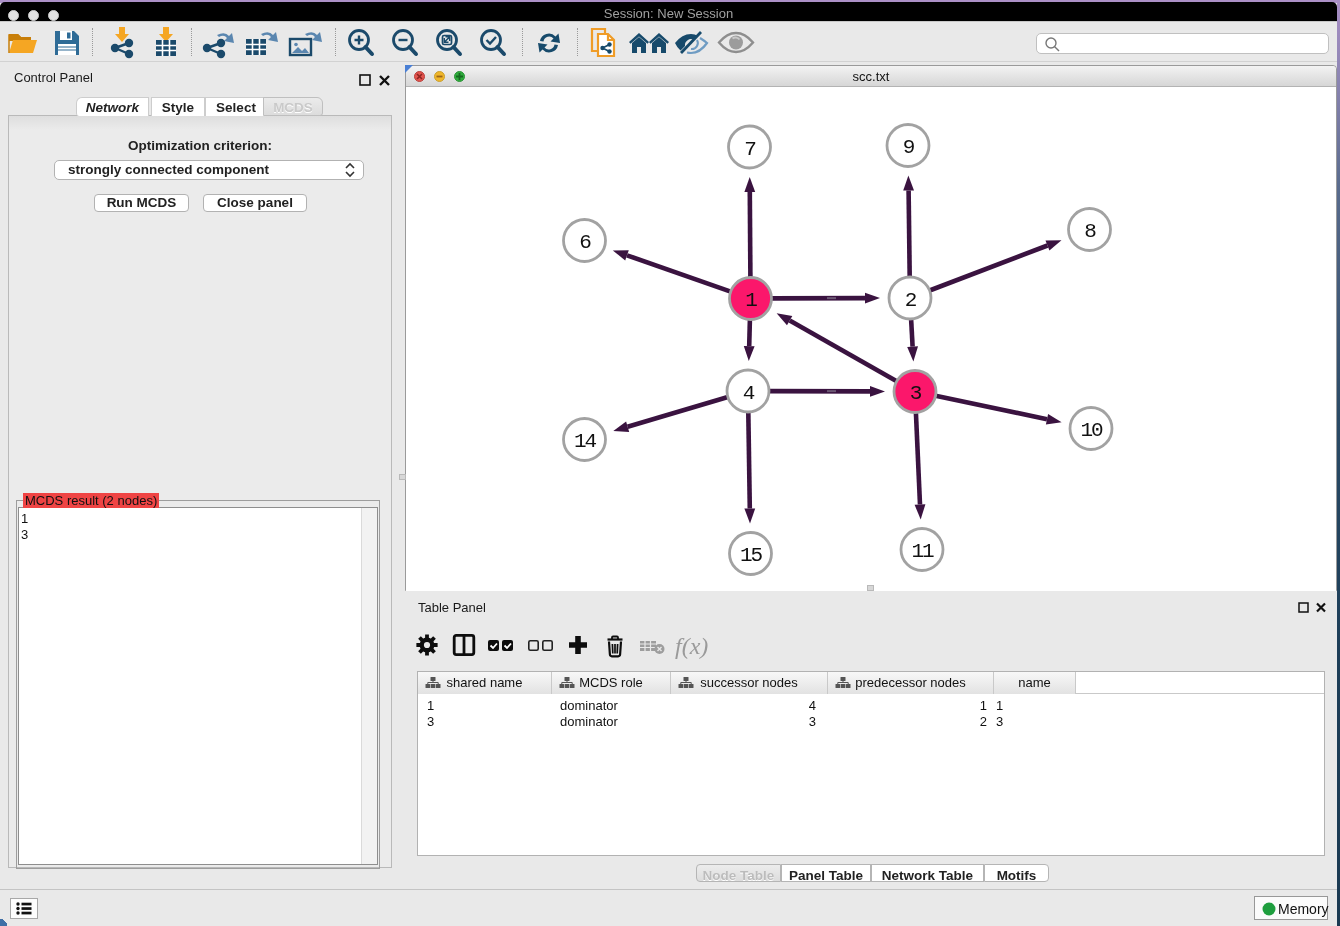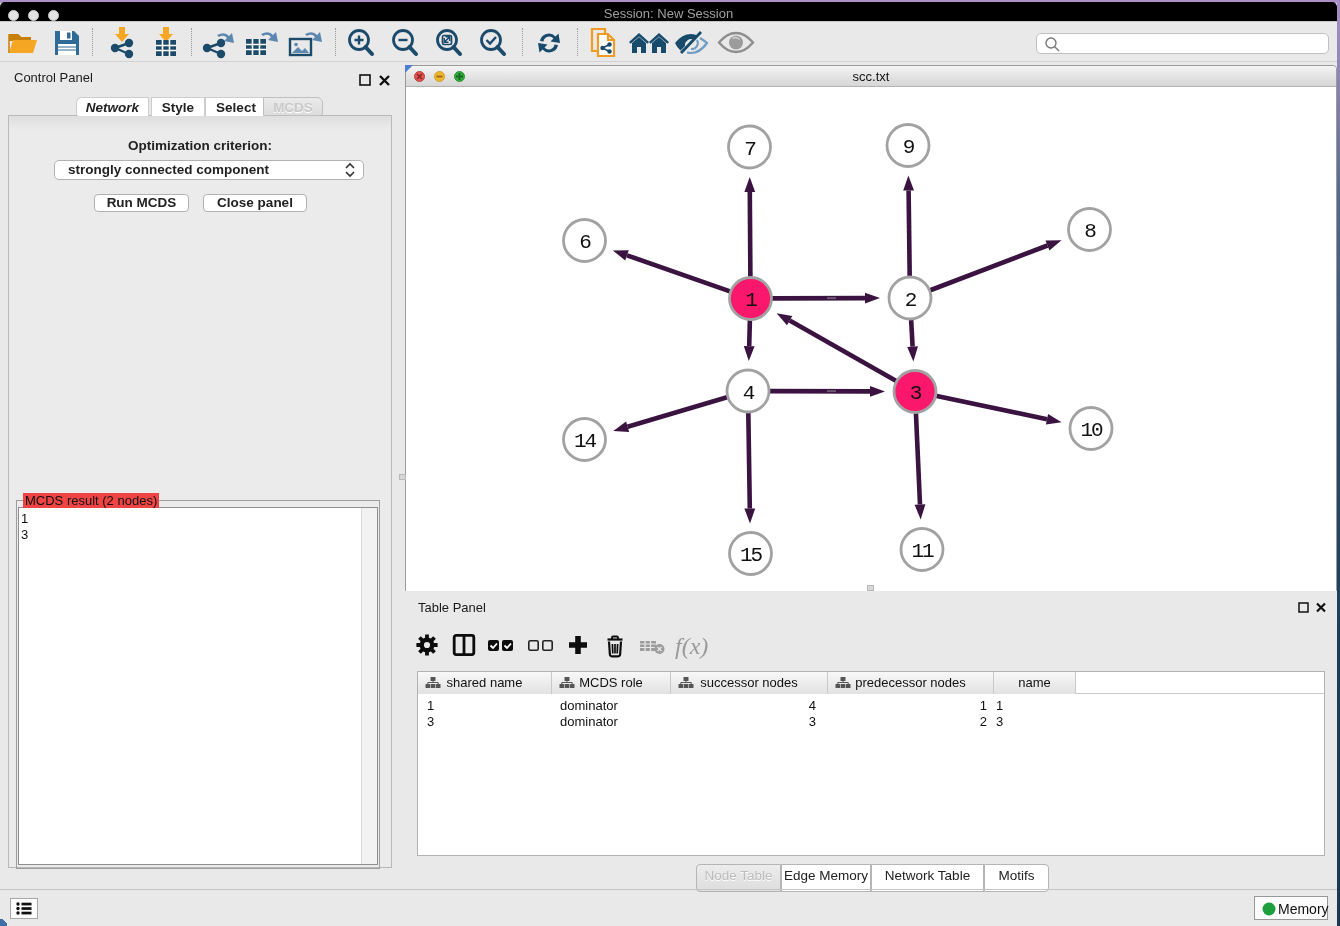--- a/index.html
+++ b/index.html
@@ -37,21 +37,21 @@
 #nettitle { position:absolute; left:0; top:0; width:100%; height:21px; background:linear-gradient(#f3f3f3,#d6d6d6); border-bottom:1px solid #b3b3b3; border-radius:4px 4px 0 0; }
 #nettitle span { position:absolute; width:100%; text-align:center; top:3px; font-size:13px; color:#111; }
 .mac { position:absolute; top:5px; width:11px; height:11px; border-radius:50%; }
 #netcanvas { position:absolute; left:0; top:22px; width:930px; height:503px; background:#fff; }
 
 #tp-title { left:418px; top:600px; font-size:13px; color:#1a1a1a; }
 #tablebox { left:417px; top:671px; width:908px; height:185px; background:#fff; border:1px solid #b2b2b2; }
 #thead { position:absolute; left:0; top:0; width:906px; height:22px; border-bottom:1px solid #c9c9c9; font-size:13px; color:#111; }
 .hcell { position:absolute; top:0; height:22px; border-right:1px solid #c9c9c9; background:linear-gradient(#f8f8f8,#e2e2e2); text-align:center; line-height:22px; }
 .trow { position:absolute; font-size:13px; color:#111; height:16px; line-height:16px; }
-.tabb { position:absolute; top:864px; height:28px; background:#fff; border:1px solid #b5b5b5; font-size:13.5px; font-weight:normal; color:#222; text-align:center; line-height:21px; }
+.tabb { position:absolute; top:864px; height:18px; background:#fff; border:1px solid #b5b5b5; font-size:13.5px; font-weight:bold; color:#222; text-align:center; line-height:21px; }
 
 #statusline { left:0; top:889px; width:1337px; height:1px; background:#c4c4c4; }
 #listbtn { left:10px; top:898px; width:28px; height:21px; background:#fdfdfd; border:1px solid #a8a8a8; }
 #membtn { left:1254px; top:896px; width:74px; height:24px; background:#fbfbfb; border:1px solid #989898; font-size:13px; color:#111; }
 svg text { font-family:"Liberation Sans", sans-serif; }
 #netcanvas text { font-family:"Liberation Mono", monospace; letter-spacing:-2px; }
 </style>
 </head>
 <body>
 <div id="win" class="abs"></div>
@@ -394,21 +394,21 @@
   <div class="trow" style="left:253px; top:26px; width:145px; text-align:right;">4</div>
   <div class="trow" style="left:410px; top:26px; width:159px; text-align:right;">1</div>
   <div class="trow" style="left:578px; top:26px;">1</div>
   <div class="trow" style="left:9px; top:42px;">3</div>
   <div class="trow" style="left:142px; top:42px;">dominator</div>
   <div class="trow" style="left:253px; top:42px; width:145px; text-align:right;">3</div>
   <div class="trow" style="left:410px; top:42px; width:159px; text-align:right;">2</div>
   <div class="trow" style="left:578px; top:42px;">3</div>
 </div>
 <div class="tabb abs" style="left:696px; width:85px; background:linear-gradient(#ececec,#dddddd); color:#bcbcbc; text-shadow:0 1px 0 #fff; border-radius:4px 0 0 4px;">Node Table</div>
-<div class="tabb abs" style="left:781px; width:90px;">Edge Memory</div>
+<div class="tabb abs" style="left:781px; width:90px;">Panel Table</div>
 <div class="tabb abs" style="left:871px; width:113px;">Network Table</div>
 <div class="tabb abs" style="left:984px; width:65px; border-radius:0 4px 4px 0;">Motifs</div>
 
 <div class="abs" style="left:0;top:918px;width:8px;height:8px;background:radial-gradient(circle at 0 8px,#3f6fa6 0 7px,transparent 7px);"></div>
 <div class="abs" style="left:399px;top:474px;width:7px;height:6px;background:#d7d7d7;border:1px solid #b9b9b9;"></div>
 <div class="abs" style="left:867px;top:585px;width:7px;height:6px;background:#d7d7d7;border:1px solid #b9b9b9;"></div>
 <div id="statusline" class="abs"></div>
 <div id="listbtn" class="abs">
     <svg width="26" height="19" style="position:absolute;left:0;top:0">
       <g fill="#111">

